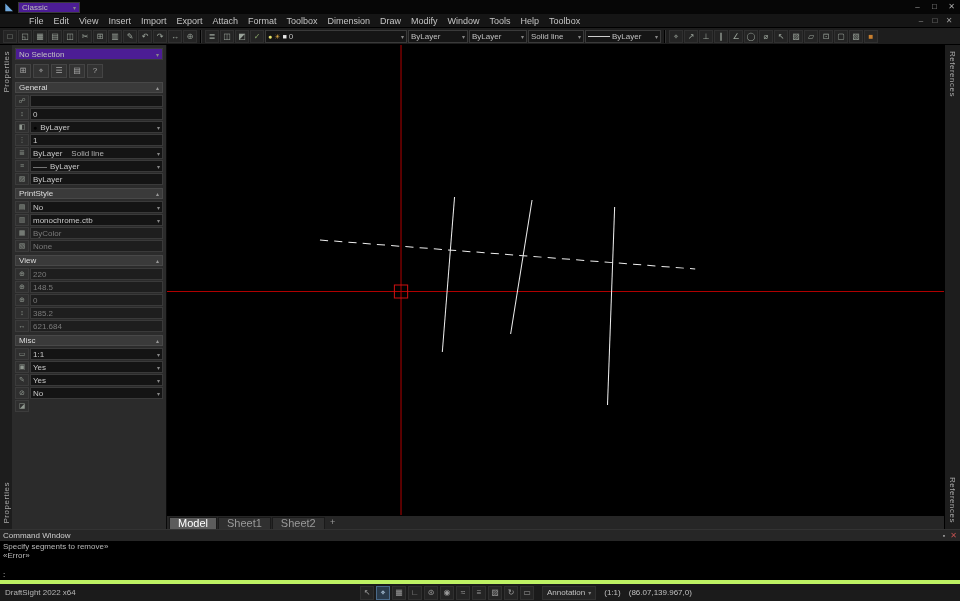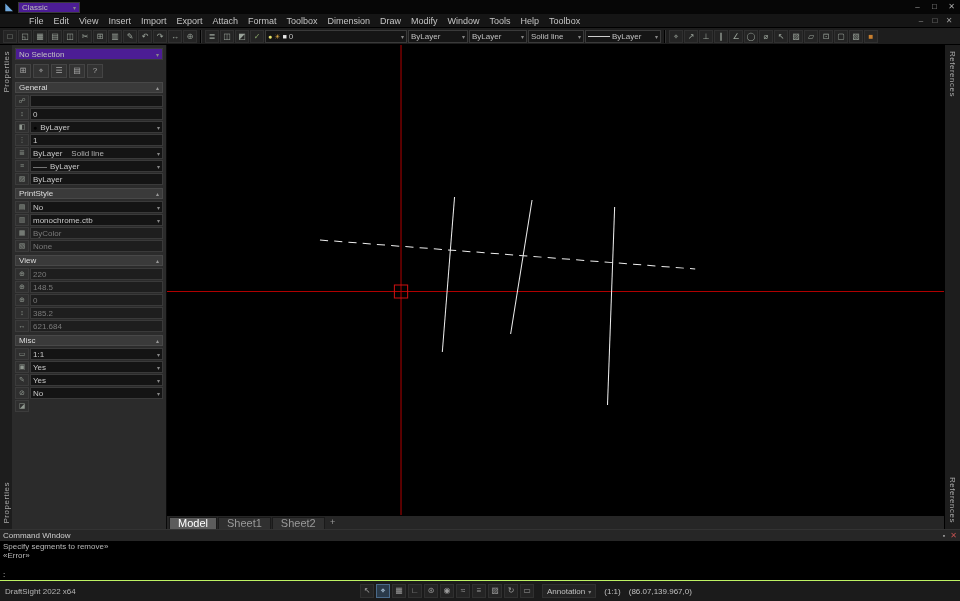--- a/index.html
+++ b/index.html
@@ -84,21 +84,21 @@
   
   .cmdwin { flex:0 0 51px; background:#000; border-top:1px solid #333; display:flex; flex-direction:column; }
   .cmd-header { height:11px; background:#262626; display:flex; align-items:center; padding:0 3px; font-size:8px; color:#ccc; }
   .cmd-hbtns { margin-left:auto; display:flex; gap:5px; align-items:center; }
   .cmd-pin { color:#999; font-size:7px; }
   .cmd-close { color:#c05050; font-size:8px; }
   .cmd-log { flex:1; padding:1px 3px; font-size:8px; color:#b8b8b8; line-height:9px; }
   .cmd-prompt { height:12px; font-size:8px; color:#ddd; padding:0 3px; display:flex; align-items:center; }
 
   
-  .statusbar { flex:0 0 21px; background:#1b1b1b; border-top:1px solid #bef264; position:relative; display:flex; align-items:center; }
+  .statusbar { flex:0 0 21px; background:#1b1b1b; border-top:4px solid #bef264; position:relative; display:flex; align-items:center; }
   .sb-left { margin-left:5px; font-size:8px; color:#b5b5b5; }
   .sb-group { position:absolute; left:360px; display:flex; align-items:center; gap:2px; }
   .sb-icons { display:flex; gap:2px; }
   .sbicon { width:14px; height:14px; background:#242424; border:1px solid #303030; color:#9a9a9a;
             font-size:8px; line-height:12px; text-align:center; }
   .sbicon.active { background:#2a3a4a; border-color:#4a6a8a; color:#cfe8ff; }
   .sb-anno { display:flex; align-items:center; gap:3px; margin-left:6px; font-size:8px; color:#c0c0c0;
              border:1px solid #303030; background:#242424; height:14px; padding:0 4px; }
   .sb-scale, .sb-coords { margin-left:6px; font-size:8px; color:#c0c0c0; }
 </style>

